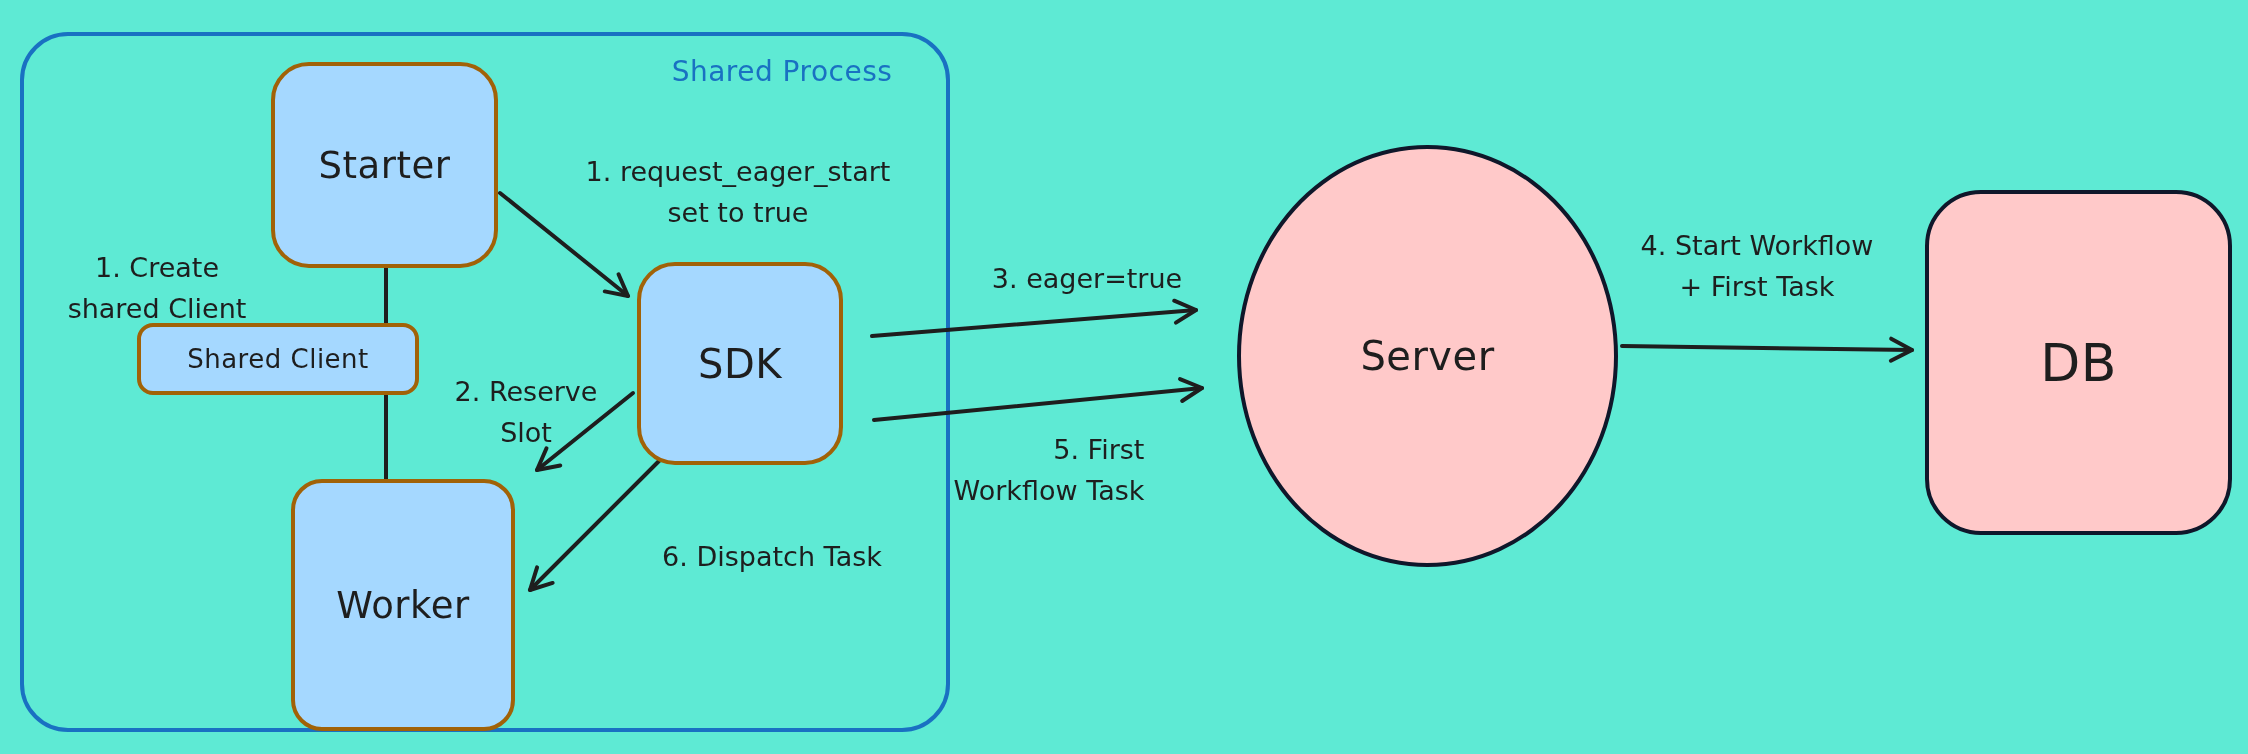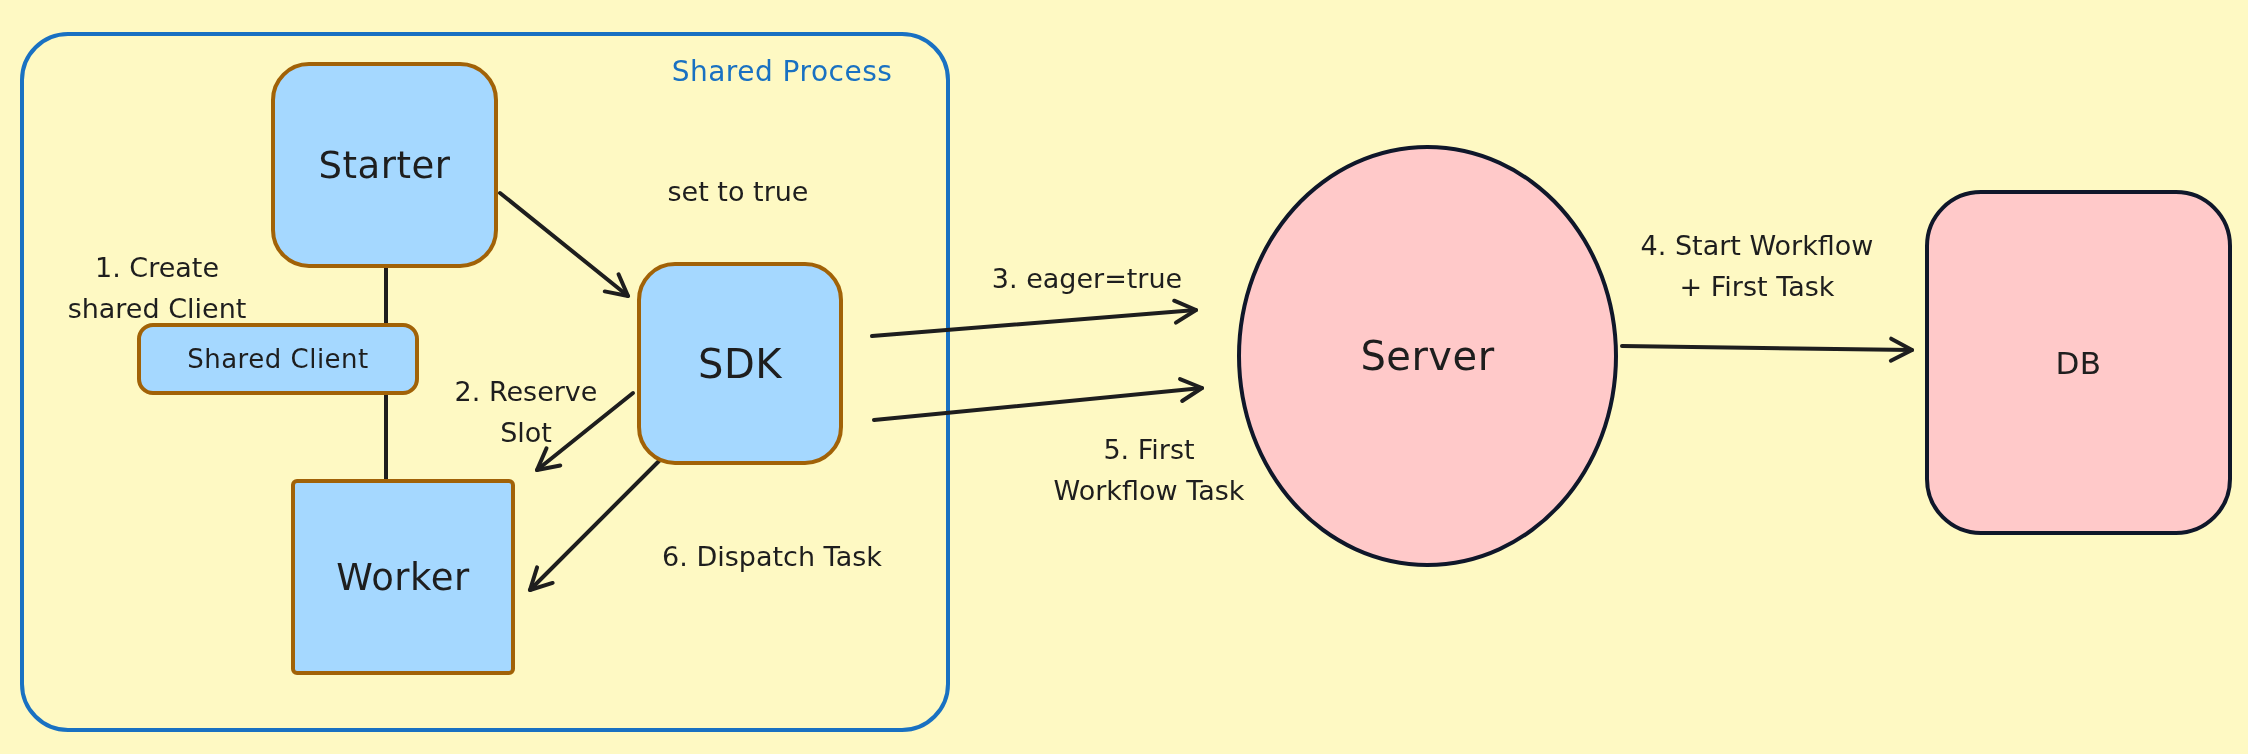--- a/index.html
+++ b/index.html
@@ -3,21 +3,21 @@
 <meta charset="utf-8">
 <style>
   * { margin: 0; padding: 0; box-sizing: border-box; }
   html, body { background: #ffffff; }
   body { font-family: "DejaVu Sans", "Liberation Sans", sans-serif; color: #1e1e1e; }
 
   .canvas {
     position: relative;
     width: 2248px;
     height: 754px;
-    background: #fef9c3;
+    background: #5eead4;
     overflow: hidden;
   }
 
   .connectors { position: absolute; left: 0; top: 0; width: 2248px; height: 754px; }
   .connectors line { stroke: #1e1e1e; stroke-width: 4; stroke-linecap: round; }
 
   .shared-process-box {
     position: absolute;
     left: 20px; top: 32px;
     width: 930px; height: 700px;
@@ -42,39 +42,39 @@
     align-items: center;
     justify-content: center;
     color: #1e1e1e;
     letter-spacing: 0.5px;
   }
   .node.blue { background: #a5d8ff; border: 4px solid #a16207; }
   .node.red  { background: #ffc9c9; border: 4px solid #0f172a; }
 
   .node-starter { left: 271px; top: 62px;  width: 227px; height: 206px; border-radius: 38px; font-size: 37px; }
   .node-shared-client { left: 137px; top: 323px; width: 282px; height: 72px; border-radius: 16px; font-size: 26px; }
-  .node-worker  { left: 291px; top: 479px; width: 224px; height: 196px; border-radius: 6px; font-size: 37px; justify-content: center; }
+  .node-worker  { left: 291px; top: 479px; width: 224px; height: 252px; border-radius: 31px; font-size: 37px; justify-content: center; }
   .node-sdk     { left: 637px; top: 262px; width: 206px; height: 203px; border-radius: 38px; font-size: 40px; }
   .node-server  { left: 1237px; top: 145px; width: 381px; height: 422px; border-radius: 50%; font-size: 40px; }
-  .node-db      { left: 1925px; top: 190px; width: 307px; height: 345px; border-radius: 56px; font-size: 31px; }
+  .node-db      { left: 1925px; top: 190px; width: 307px; height: 345px; border-radius: 56px; font-size: 52px; }
 
   .ann {
     position: absolute;
     transform: translate(-50%, -50%);
     text-align: center;
     font-size: 27px;
     line-height: 1.5;
     white-space: nowrap;
     color: #1e1e1e;
   }
   .ann-create-shared-client { left: 157px;  top: 268px; margin-top: 20px; }
   .ann-request-eager-start  { left: 738px;  top: 192px; }
   .ann-reserve-slot         { left: 526px;  top: 412px; }
   .ann-eager-true           { left: 1080px; top: 279px; margin-left: 7px; }
-  .ann-first-workflow-task  { left: 1149px; top: 470px; }
+  .ann-first-workflow-task  { left: 1049px; top: 470px; text-align: right; }
   .ann-dispatch-task        { left: 772px;  top: 557px; }
   .ann-start-workflow       { left: 1757px; top: 266px; }
 </style>
 </head>
 <body>
 
 <div class="canvas">
 
   <div class="shared-process-box"></div>
   <div class="shared-process-label">Shared Process</div>
@@ -118,20 +118,21 @@
   <div class="node red node-db">
     <span>DB</span>
   </div>
 
   <div class="ann ann-create-shared-client">
     <div>1. Create</div>
     <div>shared Client</div>
   </div>
 
   <div class="ann ann-request-eager-start">
+    <div>1. request_eager_start</div>
     <div>set to true</div>
   </div>
 
   <div class="ann ann-reserve-slot">
     <div>2. Reserve</div>
     <div>Slot</div>
   </div>
 
   <div class="ann ann-eager-true">
     <div>3. eager=true</div>

